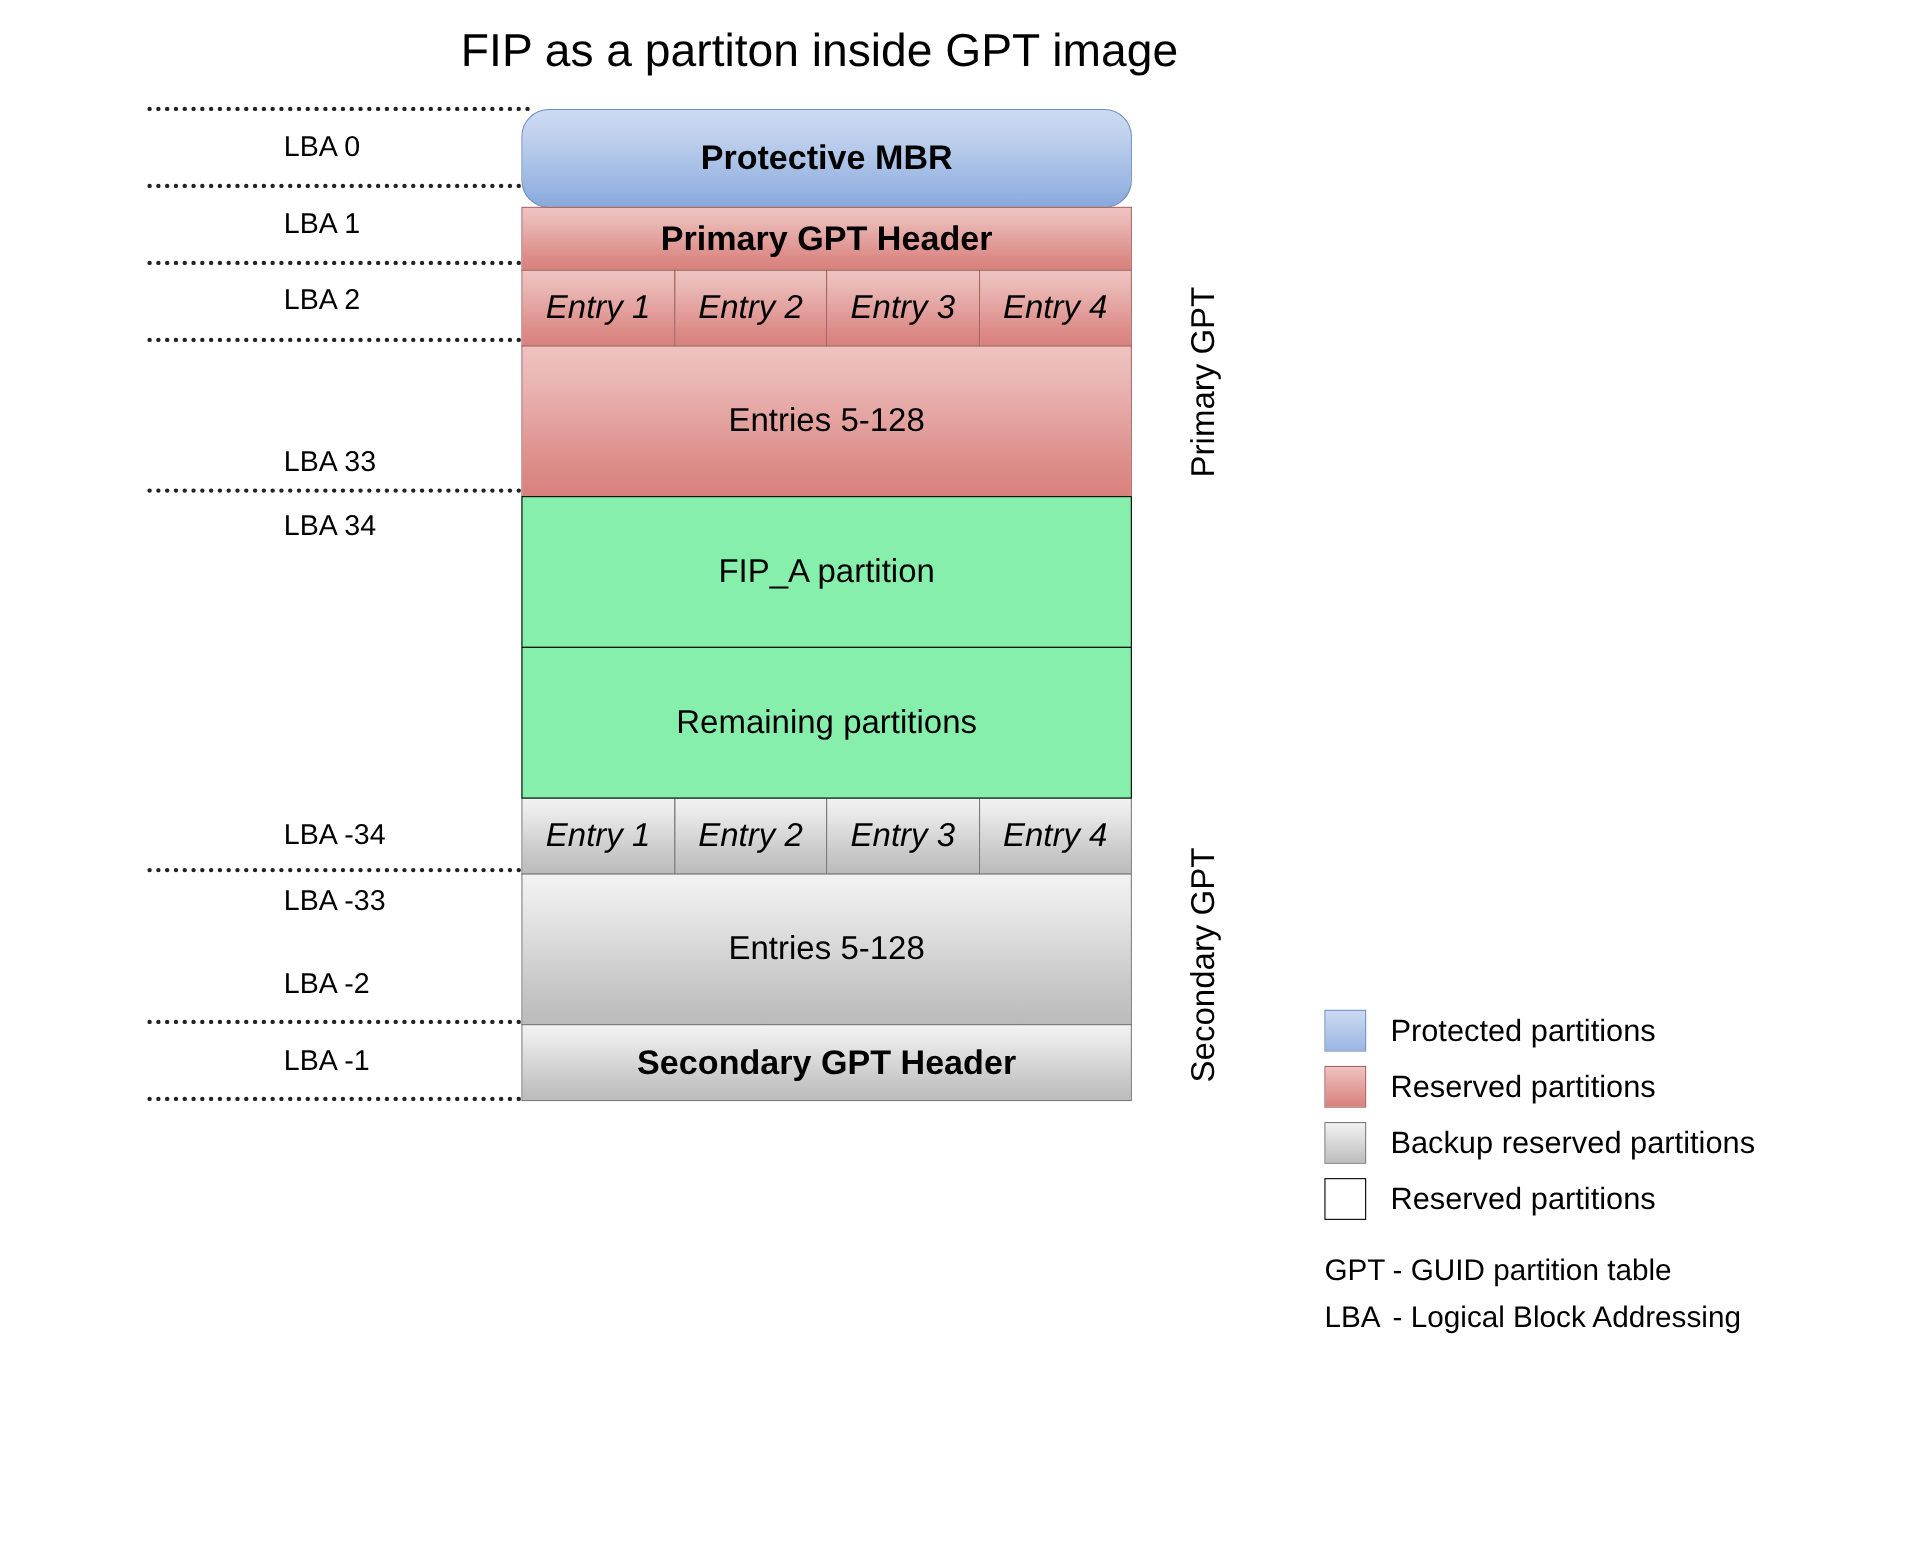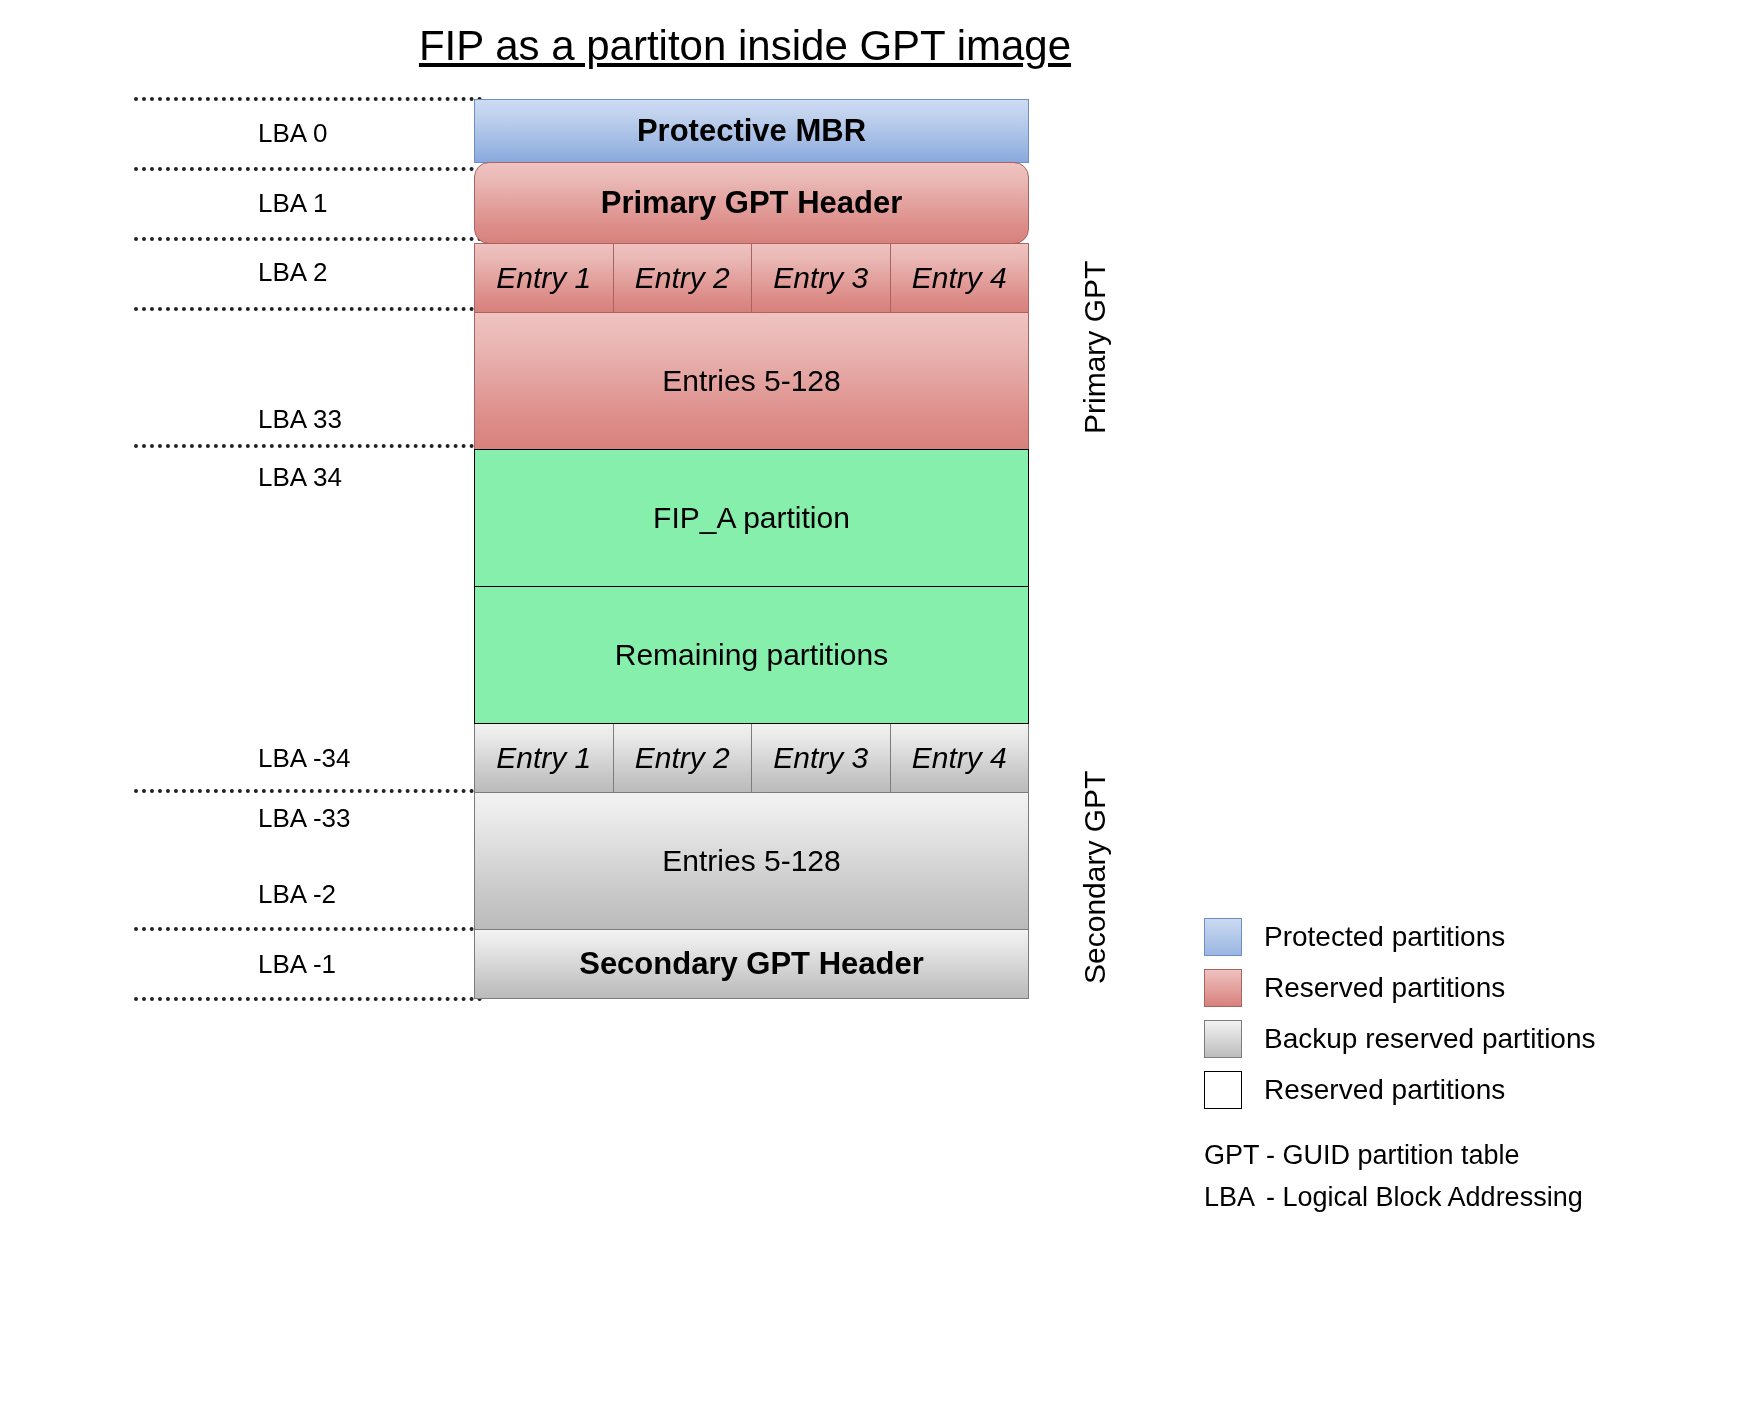--- a/index.html
+++ b/index.html
@@ -18,21 +18,20 @@
 
   #diagram-title {
     position: absolute;
     left: 0;
     top: 22px;
     width: 1490px;
     text-align: center;
     font-size: 42px;
     font-weight: 400;
     letter-spacing: 0px;
-    text-decoration: underline;
   }
 
   
   .lba-label {
     position: absolute;
     left: 258px;
     font-size: 26px;
     white-space: nowrap;
     text-align: left;
   }
@@ -216,22 +215,22 @@
     <div class="lba-label" style="top: 257px;">LBA 2</div>
     <div class="lba-label" style="top: 404px;">LBA 33</div>
     <div class="lba-label" style="top: 462px;">LBA 34</div>
     <div class="lba-label" style="top: 743px;">LBA -34</div>
     <div class="lba-label" style="top: 803px;">LBA -33</div>
     <div class="lba-label" style="top: 879px;">LBA -2</div>
     <div class="lba-label" style="top: 949px;">LBA -1</div>
   </div>
 
 <div id="stack">
-    <div class="band blue bold" style="height: 64px;">Protective MBR</div>
-    <div class="band red bold" style="height: 82px; border-radius: 15px;">Primary GPT Header</div>
+    <div class="band blue bold" style="height: 90px; border-radius: 25px;">Protective MBR</div>
+    <div class="band red bold" style="height: 58px;">Primary GPT Header</div>
     <div class="entry-row" style="height: 70px;">
       <div class="entry-cell red">Entry 1</div>
       <div class="entry-cell red">Entry 2</div>
       <div class="entry-cell red">Entry 3</div>
       <div class="entry-cell red">Entry 4</div>
     </div>
     <div class="band red" style="height: 138px;">Entries 5-128</div>
     <div class="band white" style="height: 138px;">FIP_A partition</div>
     <div class="band white" style="height: 138px;">Remaining partitions</div>
     <div class="entry-row" style="height: 70px;">

